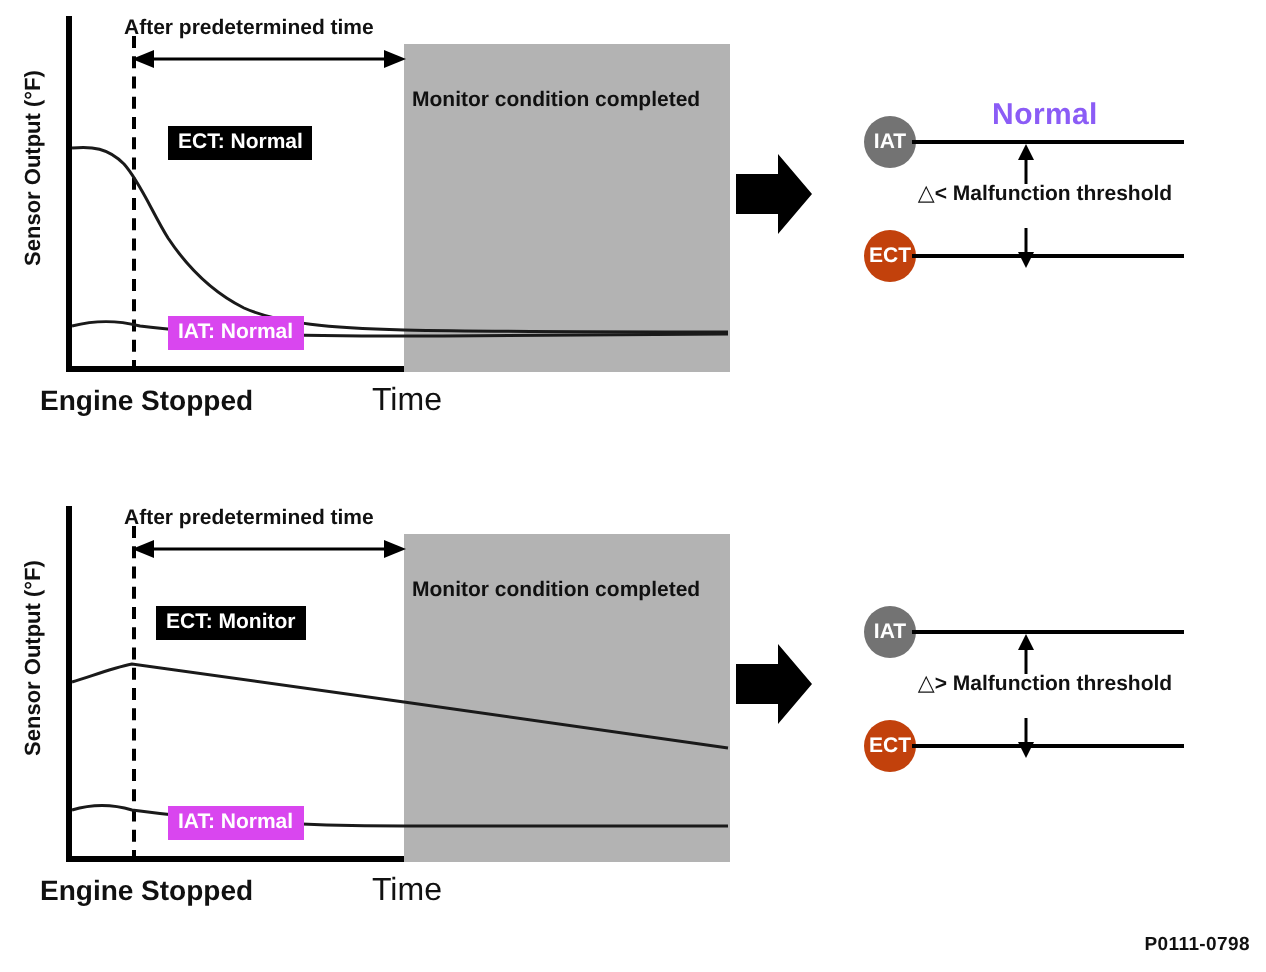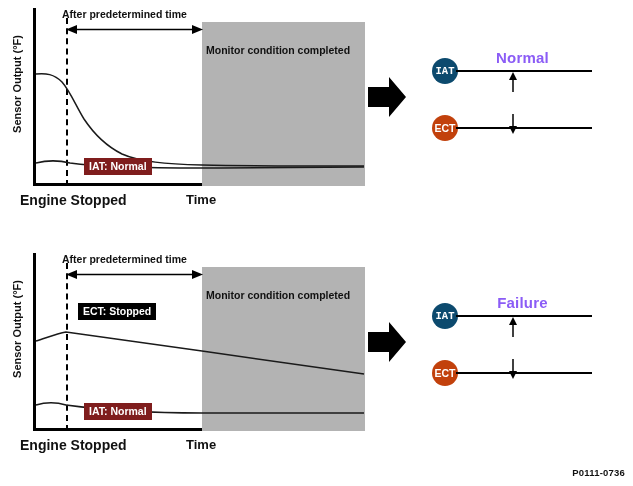--- a/index.html
+++ b/index.html
@@ -48,28 +48,28 @@
   }
   .apt-arrow{position:absolute;left:66px;top:24px;width:137px;height:11px;}
 
   .curves{position:absolute;left:0;top:0;width:375px;height:215px;}
 
   .tag{
     position:absolute;font-size:10.5px;font-weight:bold;color:#ffffff;
     padding:2px 5px 3px 5px;white-space:nowrap;line-height:12px;
   }
   .tag-black{background:#000000;}
-  .tag-gray{background:#7f1d1d;}
+  .tag-gray{background:#d946ef;}
 
   .xtick-engine{
     position:absolute;left:20px;top:192px;font-size:14px;font-weight:bold;
     white-space:nowrap;color:#111;
   }
   .xtick-time{
-    position:absolute;left:186px;top:192px;font-size:13px;font-weight:bold;
+    position:absolute;left:186px;top:192px;font-size:16px;font-weight:normal;
     white-space:nowrap;color:#111;
   }
 
   
   .block-arrow{position:absolute;left:368px;top:76px;width:38px;height:42px;}
 
   
   .panel{position:absolute;left:412px;top:0;width:221px;height:215px;}
   .panel-title{
     position:absolute;left:0;top:21px;width:221px;text-align:center;
@@ -77,21 +77,21 @@
   }
   .sensor-row{position:absolute;left:20px;width:190px;height:26px;}
   .row-iat{top:58px;}
   .row-ect{top:115px;}
   .badge{
     position:absolute;left:0;top:0;width:26px;height:26px;border-radius:50%;
     color:#ffffff;font-size:10.5px;font-weight:bold;
     display:flex;align-items:center;justify-content:center;
     box-sizing:border-box;
   }
-  .badge-iat{background:#0c4a6e;font-family:Liberation Mono, monospace;}
+  .badge-iat{background:#737373;}
   .badge-ect{background:#c2410c;}
   .sensor-line{
     position:absolute;left:24px;top:12px;width:136px;height:1.6px;background:#000;
   }
   .delta-arrows{position:absolute;left:90px;top:72px;width:22px;height:62px;}
   .threshold-text{
     position:absolute;left:0;top:90px;width:221px;text-align:center;
     font-size:10.5px;font-weight:bold;color:#111;white-space:nowrap;
   }
   .delta-glyph{font-size:11px;font-weight:normal;}
@@ -124,20 +124,21 @@
       <polygon points="137,5.5 126,1 126,10" fill="#000"></polygon>
     </svg>
 
     <svg class="curves" viewBox="0 0 375 215">
 
       <path d="M36,74 C46,73 54,74 62,82 C70,91 76,106 84,119 C94,134 106,146 122,154 C140,162 166,164 202,165 C250,166 310,166 364,166" fill="none" stroke="#1a1a1a" stroke-width="1.5"></path>
 
       <path d="M36,163 C48,160 58,160 70,163 C100,167 150,168 202,168 C260,168 320,167 364,167" fill="none" stroke="#1a1a1a" stroke-width="1.5"></path>
     </svg>
 
+    <div class="tag tag-black" style="left:84px;top:63px;">ECT: Normal</div>
     <div class="tag tag-gray" style="left:84px;top:158px;">IAT: Normal</div>
 
     <div class="xtick-engine">Engine Stopped</div>
     <div class="xtick-time">Time</div>
   </div>
 
   <svg class="block-arrow" viewBox="0 0 38 42">
     <polygon points="0,11 21,11 21,1 38,21 21,41 21,31 0,31" fill="#000"></polygon>
   </svg>
 
@@ -154,20 +155,23 @@
       <div class="sensor-line"></div>
     </div>
 
     <svg class="delta-arrows" viewBox="0 0 22 62">
       <line x1="11" y1="4" x2="11" y2="20" stroke="#000" stroke-width="1.5"></line>
       <polygon points="11,0 7,8 15,8" fill="#000"></polygon>
       <line x1="11" y1="42" x2="11" y2="58" stroke="#000" stroke-width="1.5"></line>
       <polygon points="11,62 7,54 15,54" fill="#000"></polygon>
     </svg>
 
+    <div class="threshold-text">
+      <span class="delta-glyph">△</span><span>&lt;</span>&nbsp;<span>Malfunction threshold</span>
+    </div>
   </div>
 </div>
 
 <div class="row" id="row-failure">
 
   <div class="chart">
 
     <div class="ylabel">Sensor Output (°F)</div>
     <div class="axis-y"></div>
     <div class="axis-x"></div>
@@ -184,47 +188,49 @@
       <polygon points="137,5.5 126,1 126,10" fill="#000"></polygon>
     </svg>
 
     <svg class="curves" viewBox="0 0 375 215">
 
       <path d="M36,96 C46,93 56,89 66,87 L202,106 L364,129" fill="none" stroke="#1a1a1a" stroke-width="1.5"></path>
 
       <path d="M36,160 C46,157 56,157 66,160 C110,166 155,168 202,168 L364,168" fill="none" stroke="#1a1a1a" stroke-width="1.5"></path>
     </svg>
 
-    <div class="tag tag-black" style="left:78px;top:58px;">ECT: Stopped</div>
+    <div class="tag tag-black" style="left:78px;top:58px;">ECT: Monitor</div>
     <div class="tag tag-gray" style="left:84px;top:158px;">IAT: Normal</div>
 
     <div class="xtick-engine">Engine Stopped</div>
     <div class="xtick-time">Time</div>
   </div>
 
   <svg class="block-arrow" viewBox="0 0 38 42">
     <polygon points="0,11 21,11 21,1 38,21 21,41 21,31 0,31" fill="#000"></polygon>
   </svg>
 
   <div class="panel">
-    <div class="panel-title">Failure</div>
 
     <div class="sensor-row row-iat">
       <div class="badge badge-iat">IAT</div>
       <div class="sensor-line"></div>
     </div>
 
     <div class="sensor-row row-ect">
       <div class="badge badge-ect">ECT</div>
       <div class="sensor-line"></div>
     </div>
 
     <svg class="delta-arrows" viewBox="0 0 22 62">
       <line x1="11" y1="4" x2="11" y2="20" stroke="#000" stroke-width="1.5"></line>
       <polygon points="11,0 7,8 15,8" fill="#000"></polygon>
       <line x1="11" y1="42" x2="11" y2="58" stroke="#000" stroke-width="1.5"></line>
       <polygon points="11,62 7,54 15,54" fill="#000"></polygon>
     </svg>
 
+    <div class="threshold-text">
+      <span class="delta-glyph">△</span><span>&gt;</span>&nbsp;<span>Malfunction threshold</span>
+    </div>
   </div>
 </div>
 
-<div class="figref">P0111-0736</div>
+<div class="figref">P0111-0798</div>
 
 </body></html>

